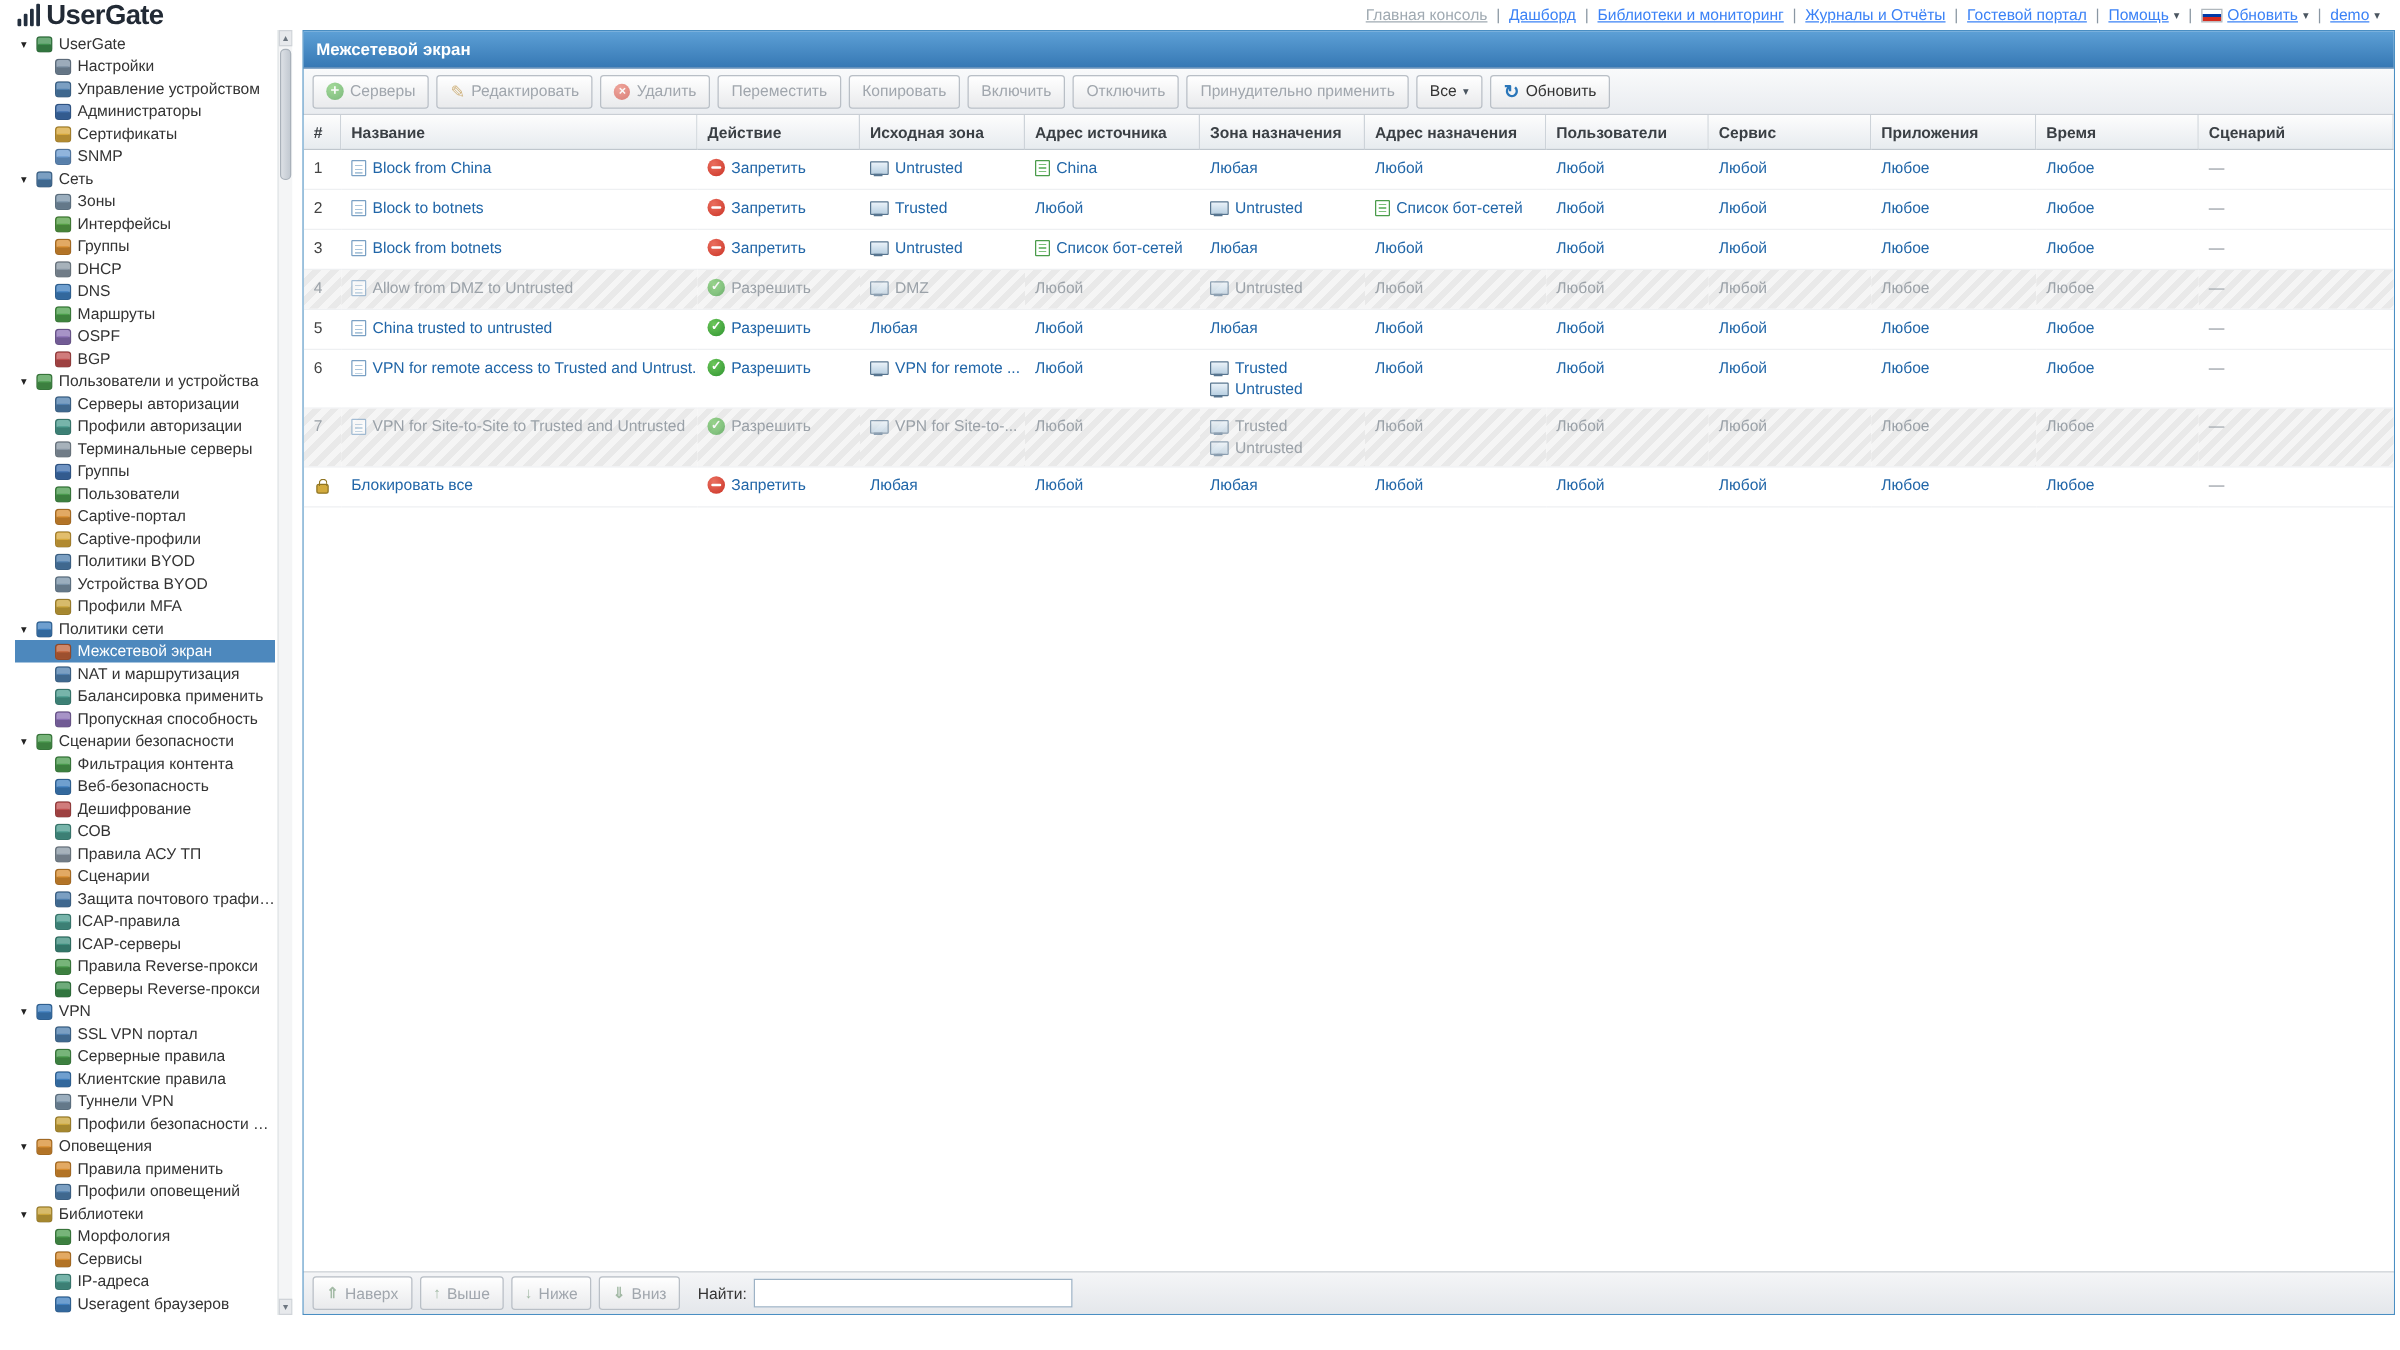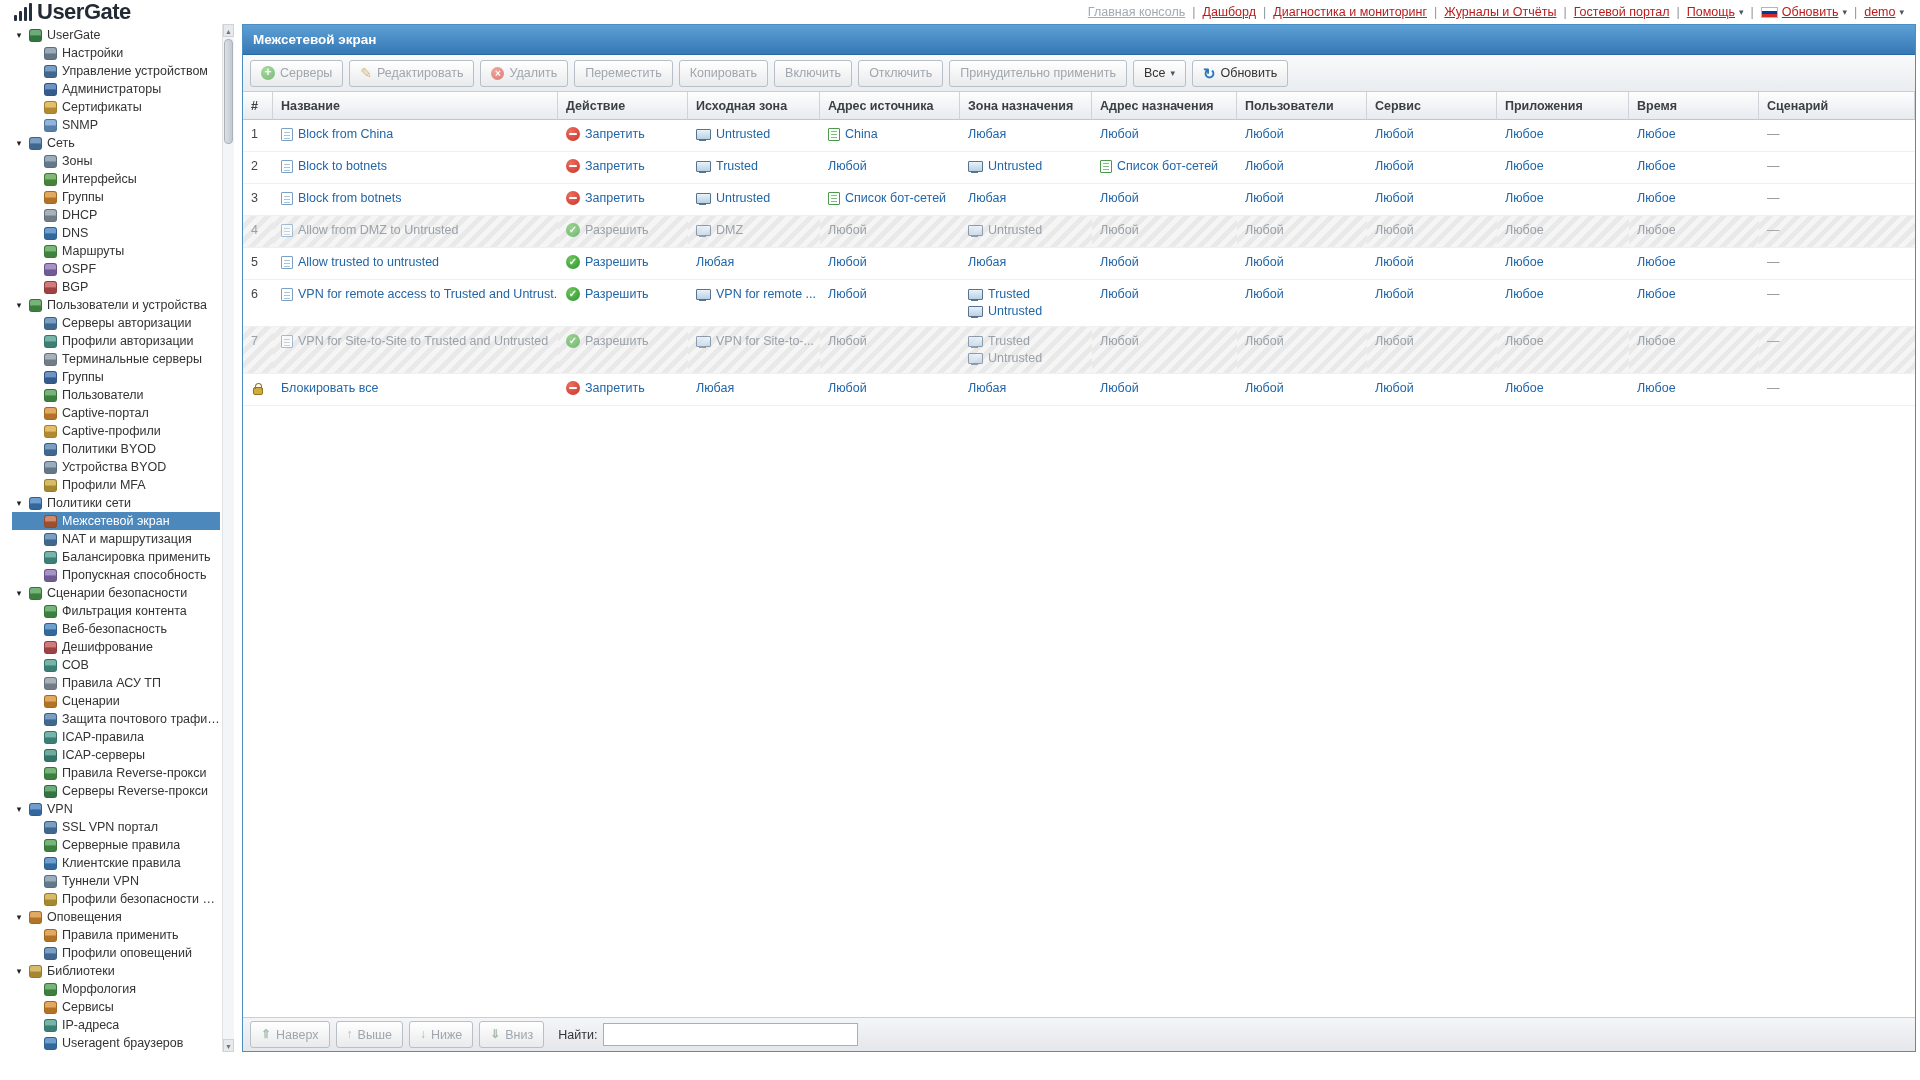--- a/index.html
+++ b/index.html
@@ -9,21 +9,21 @@
   .page{width:1920px;height:832px;display:flex;flex-direction:column}
 
   
   .top-header{height:40px;display:flex;align-items:center;justify-content:space-between;padding:0 12px 0 14px}
   .logo{display:flex;align-items:flex-end;gap:5px}
   .logo-bars{display:flex;align-items:flex-end;gap:2px;height:22px;padding-bottom:3px}
   .logo-bars i{display:block;width:3px;background:#232f3e;border-radius:1px}
   .logo-text{font-size:22px;font-weight:bold;color:#222a35;letter-spacing:-0.5px;line-height:24px}
   .top-nav{display:flex;align-items:center;gap:7px;padding-right:4px;white-space:nowrap}
   .nav-item{display:inline-flex;align-items:center;gap:4px}
-  .nav-link{color:#b91c1c;text-decoration:underline;cursor:pointer}
+  .nav-link{color:#3b82f6;text-decoration:underline;cursor:pointer}
   .nav-link.muted{color:#a0aab2;text-decoration:underline}
   .nav-sep{color:#8a97a3}
   .caret{font-size:9px;color:#4a5560}
   .flag-icon{display:inline-block;width:17px;height:11px;border:1px solid #b0b7bd;
     background:linear-gradient(#ffffff 0 33%,#0039a6 33% 66%,#d52b1e 66% 100%)}
 
   
   .app{flex:1;display:flex;gap:8px;padding:0 4px 4px 10px;height:1036px}
 
   
@@ -128,21 +128,21 @@
     <nav class="top-nav" id="top-nav">
         <span class="nav-item">
           <a class="nav-link muted">Главная консоль</a>
         </span>
         <span class="nav-sep">|</span>
         <span class="nav-item">
           <a class="nav-link">Дашборд</a>
         </span>
         <span class="nav-sep">|</span>
         <span class="nav-item">
-          <a class="nav-link">Диагностика и мониторинг</a>
+          <a class="nav-link">Библиотеки и мониторинг</a>
         </span>
         <span class="nav-sep">|</span>
         <span class="nav-item">
           <a class="nav-link">Журналы и Отчёты</a>
         </span>
         <span class="nav-sep">|</span>
         <span class="nav-item">
           <a class="nav-link">Гостевой портал</a>
         </span>
         <span class="nav-sep">|</span>
@@ -634,21 +634,21 @@
                 <td><span class="cell-link">Любой</span></td>
                 <td><span class="cell-link">Любой</span></td>
                 <td><span class="cell-link">Любое</span></td>
                 <td><span class="cell-link">Любое</span></td>
                 <td class="c-dash">—</td>
               </tr>
               <tr class="grid-row">
                 <td class="c-num">5</td>
                 <td><span class="cell-flex">
                     <span class="ic ic-rule"></span>
-                    <span class="cell-link">Allow trusted to untrusted</span>
+                    <span class="cell-link">China trusted to untrusted</span>
                   </span></td>
                 <td><span class="cell-flex">
                     <span class="ic ic-allow"></span>
                     <span class="cell-link">Разрешить</span>
                   </span></td>
                 <td>
                   <div class="zone-line">
                     <span class="cell-link">Любая</span>
                   </div>
                 </td>

